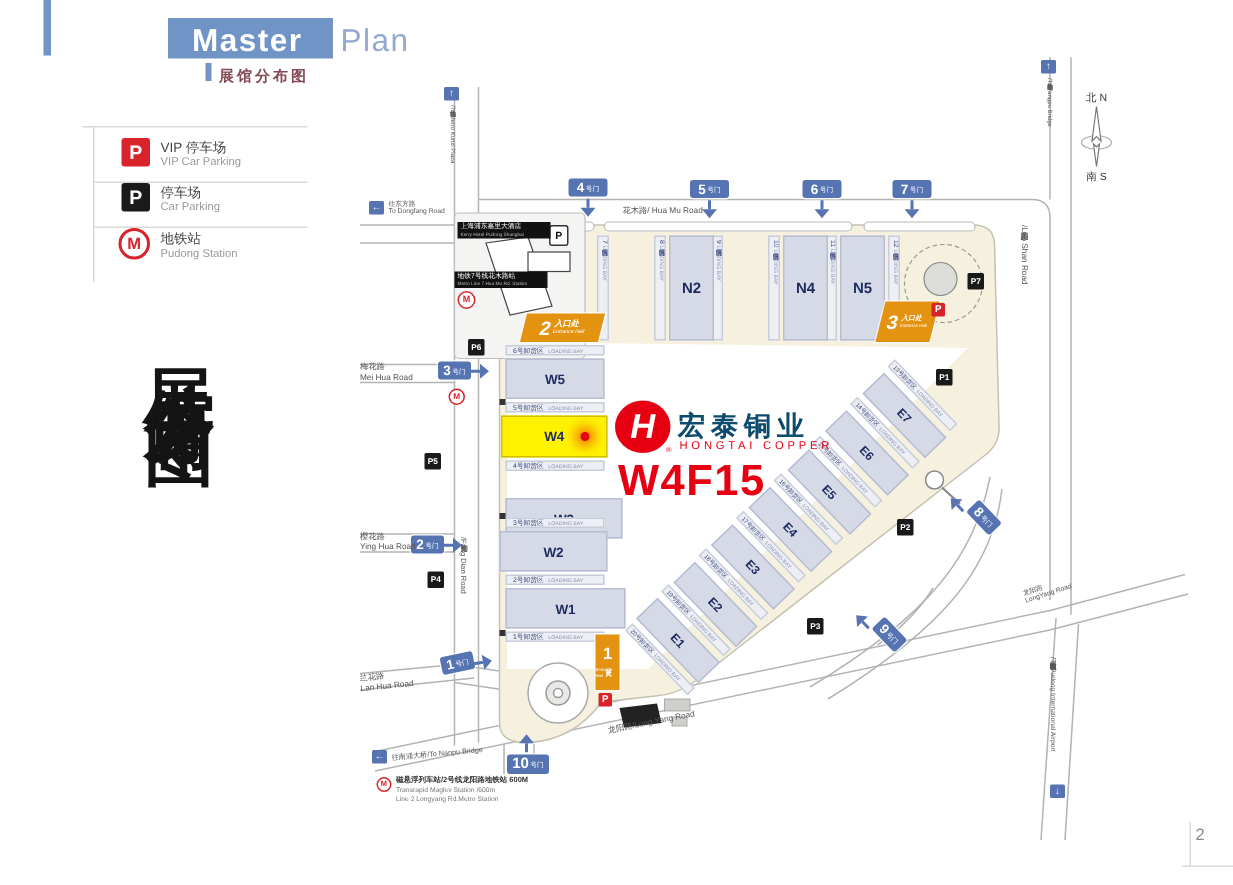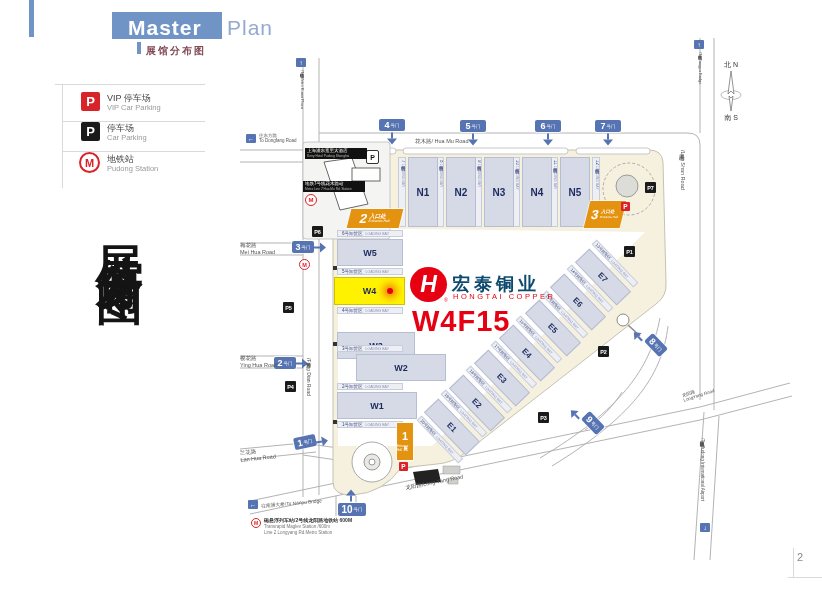--- a/index.html
+++ b/index.html
@@ -167,28 +167,22 @@
   </svg>
   <div class="ab cmp" style="left:716px;top:113px;width:30px;">南 S</div>
 
   <div class="ab bayv" style="left:398px;top:157px;width:8px;height:70px;"><span>7号卸货区</span> <span class="bayen">LOADING BAY</span></div>
   <div class="ab bayv" style="left:436px;top:157px;width:8px;height:70px;"><span>8号卸货区</span> <span class="bayen">LOADING BAY</span></div>
   <div class="ab bayv" style="left:474px;top:157px;width:8px;height:70px;"><span>9号卸货区</span> <span class="bayen">LOADING BAY</span></div>
   <div class="ab bayv" style="left:512px;top:157px;width:8px;height:70px;"><span>10号卸货区</span> <span class="bayen">LOADING BAY</span></div>
   <div class="ab bayv" style="left:550px;top:157px;width:8px;height:70px;"><span>11号卸货区</span> <span class="bayen">LOADING BAY</span></div>
   <div class="ab bayv" style="left:592px;top:157px;width:8px;height:70px;"><span>12号卸货区</span> <span class="bayen">LOADING BAY</span></div>
 
-  <div class="ab hall" style="left:408px;top:157px;width:30px;height:70px;font-size:10px;">
-      <span>N1</span>
-    </div>
   <div class="ab hall" style="left:446px;top:157px;width:30px;height:70px;font-size:10px;">
       <span>N2</span>
-    </div>
-  <div class="ab hall" style="left:484px;top:157px;width:30px;height:70px;font-size:10px;">
-      <span>N3</span>
     </div>
   <div class="ab hall" style="left:522px;top:157px;width:30px;height:70px;font-size:10px;">
       <span>N4</span>
     </div>
   <div class="ab hall" style="left:560px;top:157px;width:30px;height:70px;font-size:10px;">
       <span>N5</span>
     </div>
 
   <div class="ab bayh" style="left:337px;top:230px;width:66px;height:7px;">
       <span>6号卸货区</span>
@@ -209,21 +203,21 @@
       <span>4号卸货区</span>
       <span class="bayen">LOADING BAY</span>
     </div>
   <div class="ab hall" style="left:337px;top:332px;width:78px;height:27px;font-size:9px;">
       <span>W3</span>
     </div>
   <div class="ab bayh" style="left:337px;top:345px;width:66px;height:7px;">
       <span>3号卸货区</span>
       <span class="bayen">LOADING BAY</span>
     </div>
-  <div class="ab hall" style="left:356px;top:354px;width:90px;height:27px;font-size:9px;">
+  <div class="ab hall" style="left:333px;top:354px;width:72px;height:27px;font-size:9px;">
       <span>W2</span>
     </div>
   <div class="ab bayh" style="left:337px;top:383px;width:66px;height:7px;">
       <span>2号卸货区</span>
       <span class="bayen">LOADING BAY</span>
     </div>
   <div class="ab hall" style="left:337px;top:392px;width:80px;height:27px;font-size:9px;">
       <span>W1</span>
     </div>
   <div class="ab bayh" style="left:337px;top:421px;width:66px;height:7px;">

